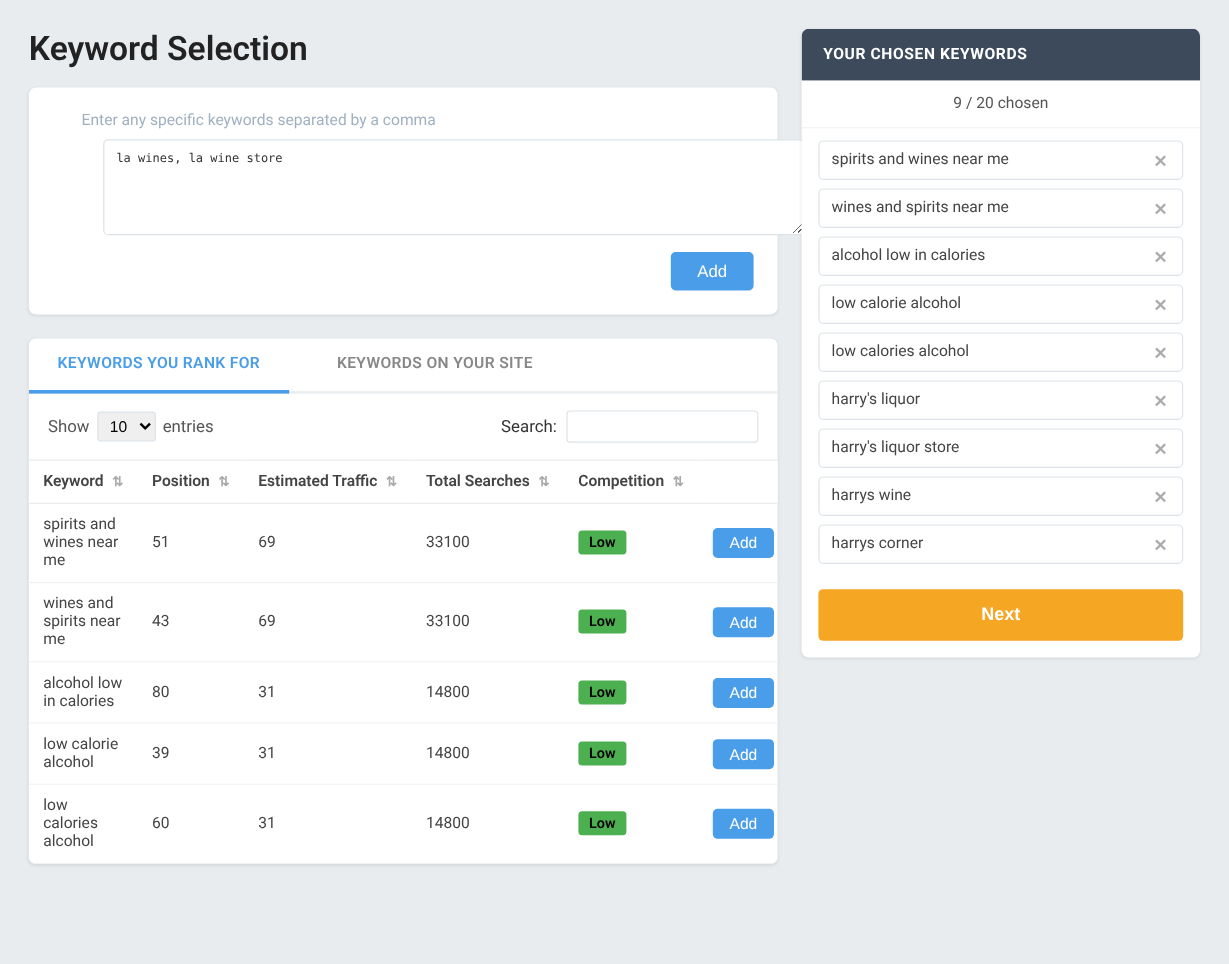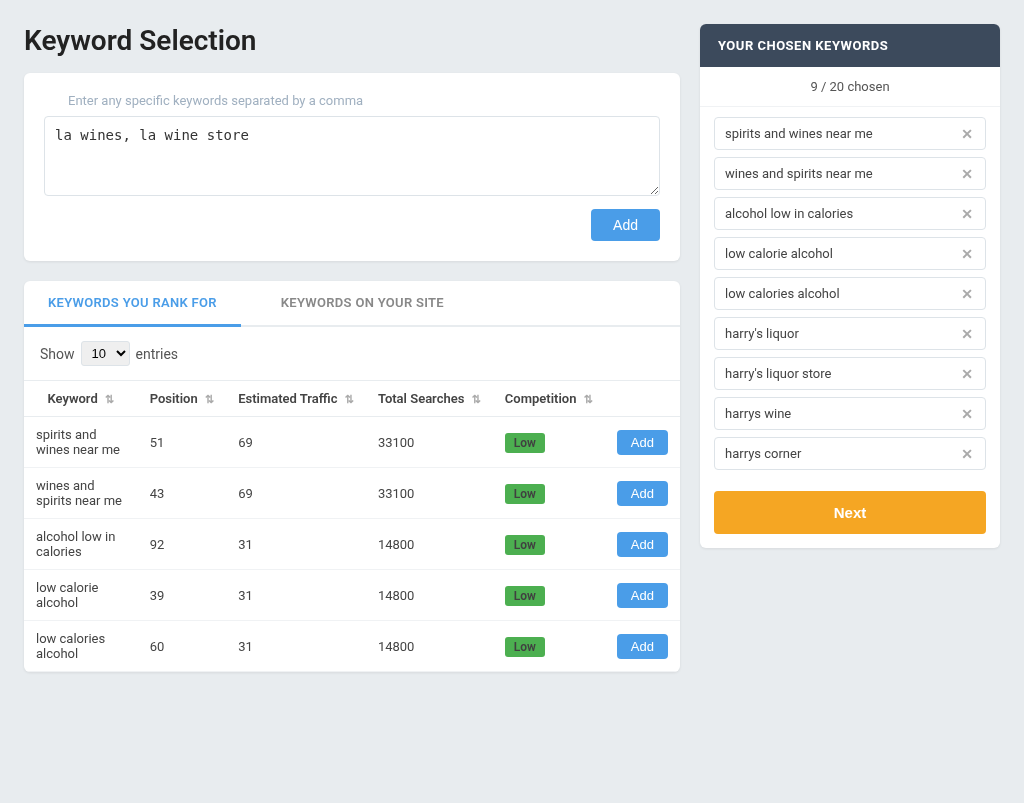--- a/index.html
+++ b/index.html
@@ -38,25 +38,26 @@
       font-size: 13px;
       margin-bottom: 8px;
       display: block;
       margin-left: 24px;
     }
     .keyword-textarea {
       width: 100%;
       border: 1px solid #dde3e8;
       border-radius: 4px;
       padding: 10px;
-      font-size: 14px;
+      font-size: 10px;
       color: #333;
       resize: vertical;
       height: 80px;
       outline: none;
+      margin-left: 42px;
     }
     .add-btn-row {
       display: flex;
       justify-content: flex-end;
       margin-top: 10px;
     }
     .add-btn {
       background: #4a9de8;
       color: #fff;
       border: none;
@@ -144,38 +145,38 @@
     }
     .data-table td {
       padding: 10px 12px;
       border-bottom: 1px solid #f0f2f4;
       font-size: 13px;
       color: #444;
       vertical-align: middle;
     }
     .badge-low {
       background: #4caf50;
-      color: #404040;
+      color: #000000;
       border-radius: 3px;
       padding: 3px 9px;
       font-size: 12px;
       font-weight: 600;
     }
     .row-add-btn {
       background: #4a9de8;
       color: #fff;
       border: none;
       border-radius: 4px;
       padding: 5px 14px;
       font-size: 13px;
       cursor: pointer;
     }
     
     .sidebar-panel {
-      width: 300px;
+      width: 332px;
       flex-shrink: 0;
     }
     .chosen-keywords-card {
       background: #fff;
       border-radius: 6px;
       box-shadow: 0 1px 3px rgba(0,0,0,0.08);
       overflow: hidden;
     }
     .chosen-header {
       background: #3c4a5c;
@@ -255,20 +256,24 @@
 
       <div class="table-controls">
         <div class="show-entries">
           <span>Show</span>
           <select class="entries-select">
             <option>10</option>
             <option>25</option>
             <option>50</option>
           </select>
           <span>entries</span>
+        </div>
+        <div class="search-group">
+          <span>Search:</span>
+          <input type="text" class="search-input" style="">
         </div>
       </div>
 
       <table class="data-table">
         <thead>
           <tr>
             <th>Keyword <span class="sort-icon">⇅</span></th>
             <th>Position <span class="sort-icon">⇅</span></th>
             <th>Estimated Traffic <span class="sort-icon">⇅</span></th>
             <th>Total Searches <span class="sort-icon">⇅</span></th>
@@ -288,21 +293,21 @@
             <tr>
       <td style="max-width:120px;">wines and spirits near me</td>
       <td>43</td>
       <td>69</td>
       <td>33100</td>
       <td><span class="badge-low">Low</span></td>
       <td><button class="row-add-btn">Add</button></td>
     </tr>
             <tr>
       <td style="max-width:120px;">alcohol low in calories</td>
-      <td>92</td>
+      <td>80</td>
       <td>31</td>
       <td>14800</td>
       <td><span class="badge-low">Low</span></td>
       <td><button class="row-add-btn">Add</button></td>
     </tr>
             <tr>
       <td style="max-width:120px;">low calorie alcohol</td>
       <td>39</td>
       <td>31</td>
       <td>14800</td>

